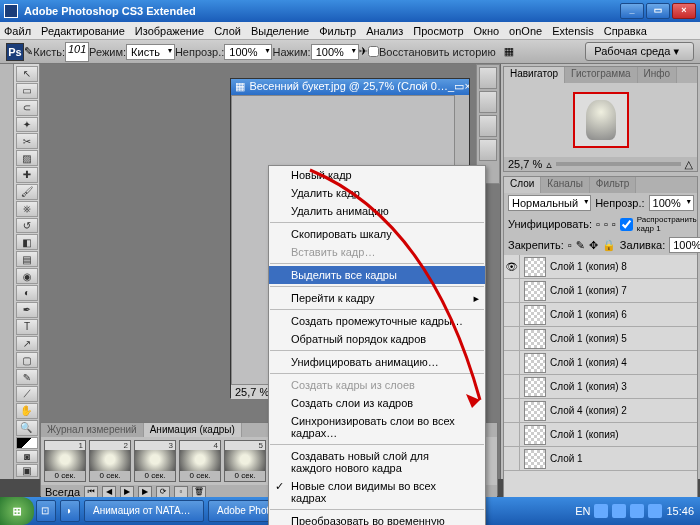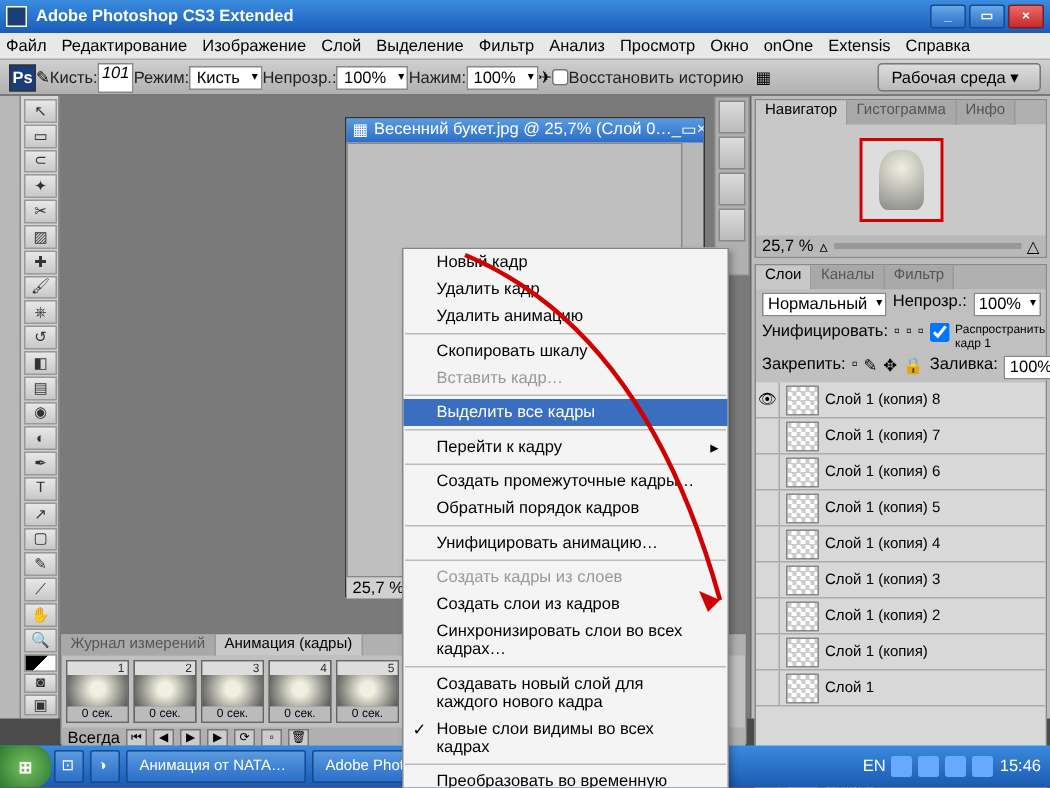--- a/index.html
+++ b/index.html
@@ -58,21 +58,21 @@
 .tabs { display: flex; background: #b0b0b0; height: 16px; text-align: right; }
 .tab { padding: 1px 6px; font-size: 10px; background: #c8c8c8; border-right: 1px solid #999; }
 .tab.inact { background: #a8a8a8; color: #555; }
 .navthumb { height: 74px; display: flex; align-items: center; justify-content: center; background: #c8c8c8; }
 .navthumb .th { width: 56px; height: 56px; border: 2px solid #d40000; background: #ddd; display: flex; align-items: center; justify-content: center; }
 .navthumb .th .vase { width: 30px; height: 40px; background: radial-gradient(circle at 50% 30%, #f0f0e0, #888); border-radius: 40% 40% 20% 20%; }
 .navfoot { height: 14px; background: #b8b8b8; font-size: 9px; padding: 1px 4px; display: flex; align-items: center; gap: 4px; }
 .navfoot .slider { flex: 1; height: 4px; background: #999; }
 
 .layerpanel { flex: 1; display: flex; flex-direction: column; }
-.lopt { display: flex; align-items: flex-start; gap: 4px; padding: 2px 4px; font-size: 9px; background: #c0c0c0; }
+.lopt { display: flex; align-items: center; gap: 4px; padding: 2px 4px; font-size: 9px; background: #c0c0c0; }
 .lopt .sel2 { border: 1px solid #888; background: #fff; padding: 1px 12px 1px 3px; position: relative; }
 .lopt .sel2::after { content: "▾"; position: absolute; right: 2px; font-size: 8px; }
 .llist { flex: 1; background: #d8d8d8; overflow: hidden; }
 .lrow { display: flex; align-items: center; height: 24px; border-bottom: 1px solid #aaa; }
 .lrow.sel { background: #4a7ac8; color: #fff; margin-top: 41px; }
 .lrow .eye { width: 16px; text-align: center; font-size: 10px; border-right: 1px solid #aaa; height: 100%; line-height: 24px; }
 .lrow .th2 { width: 22px; height: 20px; margin: 0 4px; background: repeating-conic-gradient(#fff 0 25%, #ccc 0 50%) 0 0/6px 6px; border: 1px solid #888; }
 .lrow .th2.filled { background: #ccc; }
 .lrow .nm { flex: 1; font-size: 10px; }
 .lfoot { height: 16px; background: #b0b0b0; display: flex; gap: 6px; padding: 0 6px; align-items: center; justify-content: flex-end; }
@@ -264,21 +264,21 @@
             <div class="nm">Слой 1 (копия) 4</div>
           </div>
           <div class="lrow">
             <div class="eye"></div>
             <div class="th2"></div>
             <div class="nm">Слой 1 (копия) 3</div>
           </div>
           <div class="lrow">
             <div class="eye"></div>
             <div class="th2"></div>
-            <div class="nm">Слой 1 (копия) 2</div>
+            <div class="nm">Слой 4 (копия) 2</div>
           </div>
           <div class="lrow">
             <div class="eye"></div>
             <div class="th2"></div>
             <div class="nm">Слой 1 (копия)</div>
           </div>
           <div class="lrow">
             <div class="eye"></div>
             <div class="th2"></div>
             <div class="nm">Слой 1</div>

